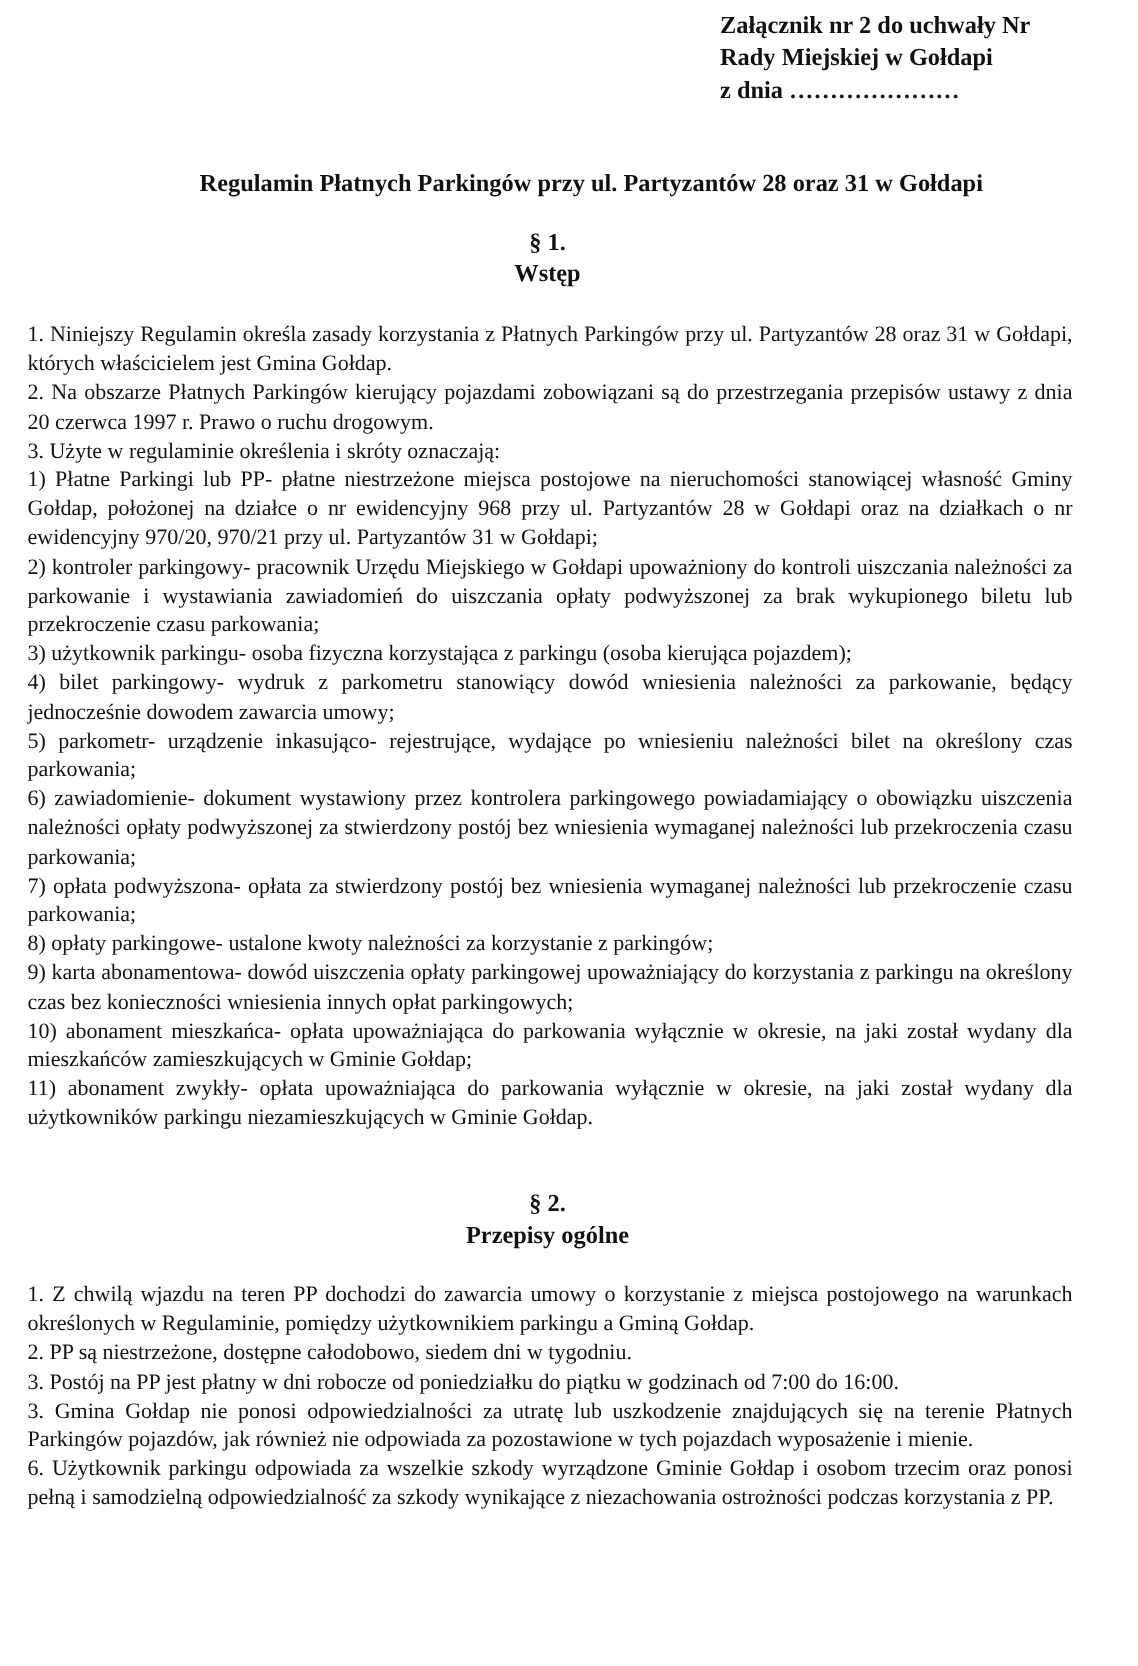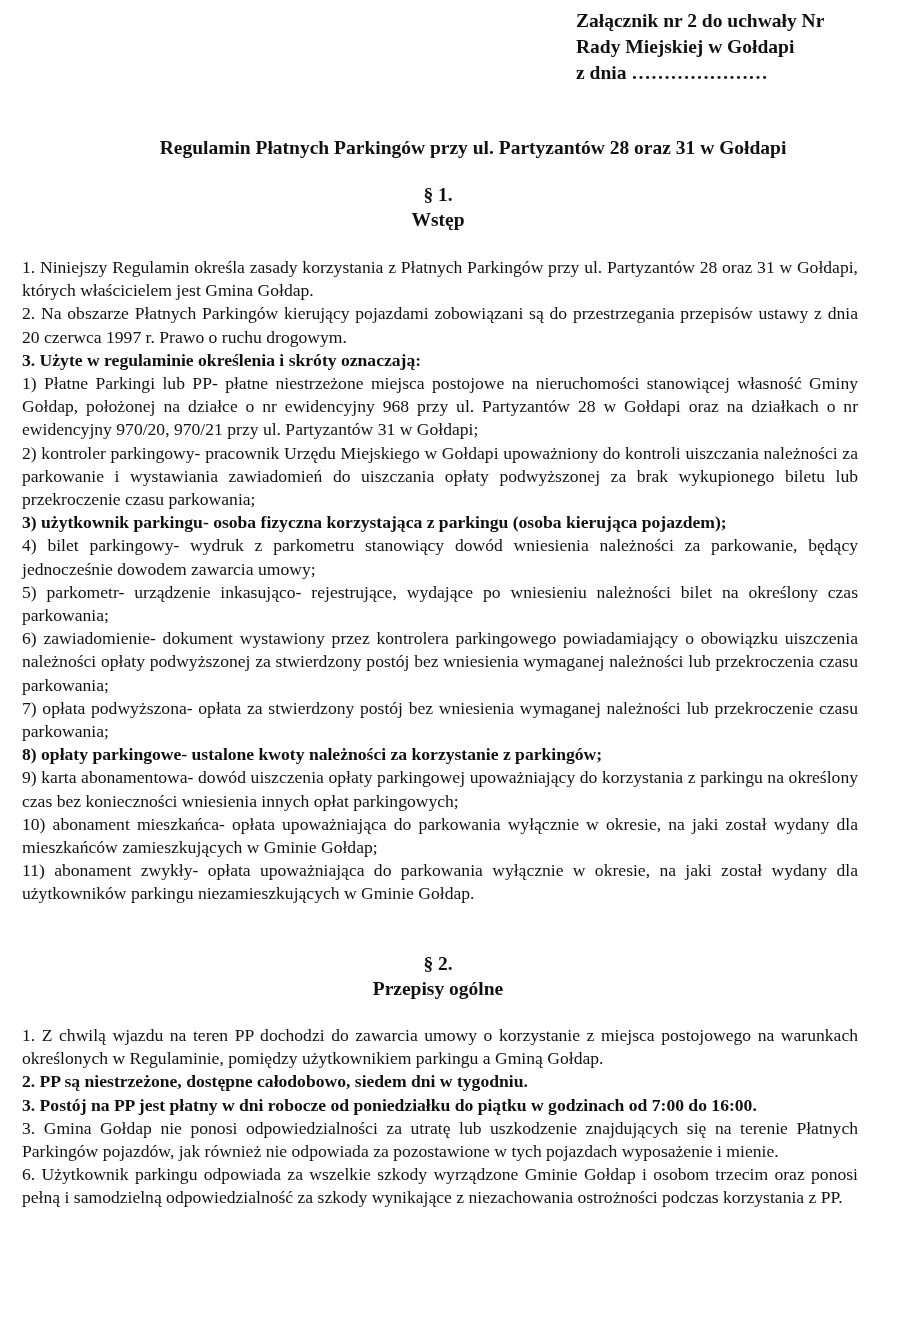--- a/index.html
+++ b/index.html
@@ -53,21 +53,20 @@
     font-size: 17.6px;
     line-height: 23.2px;
   }
   .para {
     margin: 0;
     text-align: justify;
     text-align-last: left;
   }
   .para.nojust {
     text-align: left;
-    font-weight: bold;
   }
 </style>
 </head>
 <body>
 
 <div class="annex">
   <div>Załącznik nr 2 do uchwały Nr</div>
   <div>Rady Miejskiej w Gołdapi</div>
   <div>z dnia …………………</div>
 </div>

